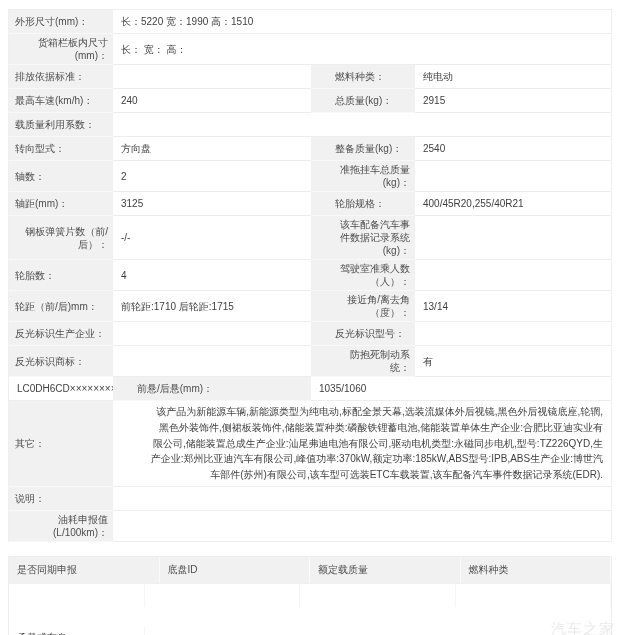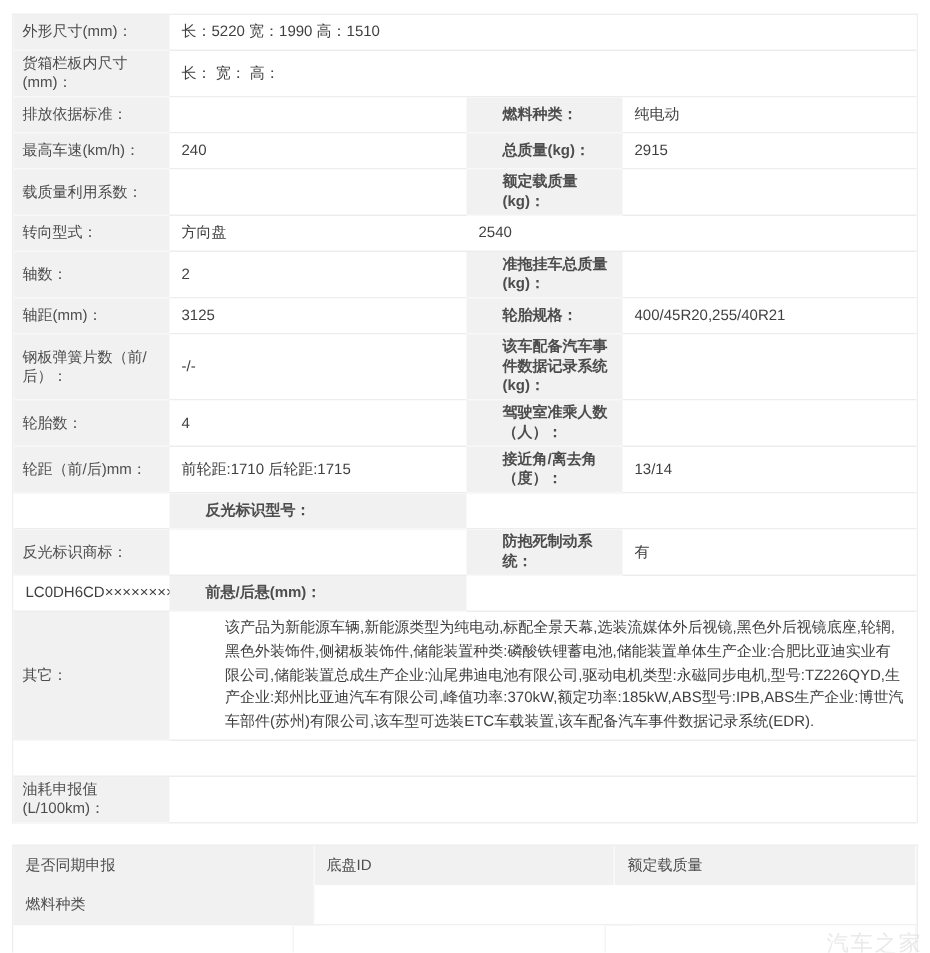--- a/index.html
+++ b/index.html
@@ -5,49 +5,49 @@
   html,body{margin:0;padding:0;}
   body{
     width:620px;height:635px;position:relative;overflow:hidden;
     background:#ffffff;
     font-family:"Liberation Sans","DejaVu Sans",sans-serif;
     -webkit-font-smoothing:antialiased;
   }
   .page{position:absolute;top:9px;left:8px;width:604px;}
 
   
-  .spec{border:1px solid #efefef;border-bottom:none;}
+  .spec{border:1px solid #efefef;border-bottom:none;text-align:right;}
   .trow{
     display:grid;
     grid-template-columns:104px 198px 104px 1fr;
     border-bottom:1px solid #ededed;
     min-height:23px;
     background:#fff;
   }
   .cell{
     display:flex;align-items:center;
     font-size:10px;line-height:13px;
     color:#444;padding:2px 4px;
   }
   .cell.label{
     background:#f1f1f1;color:#4d4d4d;
     padding-left:6px;padding-right:5px;
     border-bottom:1px solid #f8f8f8;margin-bottom:-1px;
   }
-  .cell.l2{padding-left:24px;font-weight:bold;}
+  .cell.l2{padding-left:24px;}
   .cell.value{padding-left:8px;color:#404040;}
   .v-span{grid-column:2/5;}
   .spacer{grid-column:3/5;background:#fff;}
   .r-tall{min-height:31px;}
   .r-big .value{align-items:flex-start;line-height:15.8px;padding-top:3px;padding-bottom:3px;padding-right:8px;margin-left:29px;}
 
   
   .gap{height:14px;}
   .tbl5{border:1px solid #eeeeee;}
-  .grow{display:grid;grid-template-columns:repeat(3,1fr);}
+  .grow{display:grid;grid-template-columns:repeat(4,1fr);}
   .hrow .hcell{
     background:#f1f1f1;color:#4d4d4d;font-size:10px;
     display:flex;align-items:center;
     min-height:22px;padding:2px 4px 2px 8px;
     border-right:1px solid #fafafa;
   }
   .drow{border-top:1px solid #f0f0f0;gap:20px;}
   .drow .dcell{
     background:#fff;color:#404040;font-size:10px;
     display:flex;align-items:center;
@@ -89,27 +89,27 @@
     <div class="trow">
       <div class="cell label">最高车速(km/h)：</div>
       <div class="cell value">240</div>
       <div class="cell label l2">总质量(kg)：</div>
       <div class="cell value">2915</div>
     </div>
 
     <div class="trow">
       <div class="cell label">载质量利用系数：</div>
       <div class="cell value"></div>
-      <div class="cell label l2">额定载质量(kg)：</div>
       <div class="cell value"></div>
     </div>
 
     <div class="trow">
       <div class="cell label">转向型式：</div>
       <div class="cell value">方向盘</div>
+      <div class="cell label l2">整备质量(kg)：</div>
       <div class="cell value">2540</div>
     </div>
 
     <div class="trow">
       <div class="cell label">轴数：</div>
       <div class="cell value">2</div>
       <div class="cell label l2">准拖挂车总质量(kg)：</div>
       <div class="cell value"></div>
     </div>
 
@@ -136,43 +136,46 @@
 
 
     <div class="trow">
       <div class="cell label">轮距（前/后)mm：</div>
       <div class="cell value">前轮距:1710 后轮距:1715</div>
       <div class="cell label l2">接近角/离去角（度）：</div>
       <div class="cell value">13/14</div>
     </div>
 
     <div class="trow">
+      <div class="cell label">反光标识生产企业：</div>
       <div class="cell value"></div>
       <div class="cell label l2">反光标识型号：</div>
       <div class="cell value"></div>
     </div>
 
     <div class="trow">
       <div class="cell label">反光标识商标：</div>
       <div class="cell value"></div>
       <div class="cell label l2">防抱死制动系统：</div>
       <div class="cell value">有</div>
     </div>
 
     <div class="trow">
       <div class="cell value">LC0DH6CD×××××××××</div>
       <div class="cell label l2">前悬/后悬(mm)：</div>
+      <div class="cell value">1035/1060</div>
     </div>
 
     <div class="trow r-big">
       <div class="cell label">其它：</div>
       <div class="cell value v-span">该产品为新能源车辆,新能源类型为纯电动,标配全景天幕,选装流媒体外后视镜,黑色外后视镜底座,轮辋,黑色外装饰件,侧裙板装饰件,储能装置种类:磷酸铁锂蓄电池,储能装置单体生产企业:合肥比亚迪实业有限公司,储能装置总成生产企业:汕尾弗迪电池有限公司,驱动电机类型:永磁同步电机,型号:TZ226QYD,生产企业:郑州比亚迪汽车有限公司,峰值功率:370kW,额定功率:185kW,ABS型号:IPB,ABS生产企业:博世汽车部件(苏州)有限公司,该车型可选装ETC车载装置,该车配备汽车事件数据记录系统(EDR).</div>
     </div>
 
     <div class="trow">
+      <div class="cell label">说明：</div>
       <div class="cell value v-span"></div>
     </div>
 
     <div class="trow">
       <div class="cell label">油耗申报值(L/100km)：</div>
       <div class="cell value v-span"></div>
     </div>
 
   </div>
 

